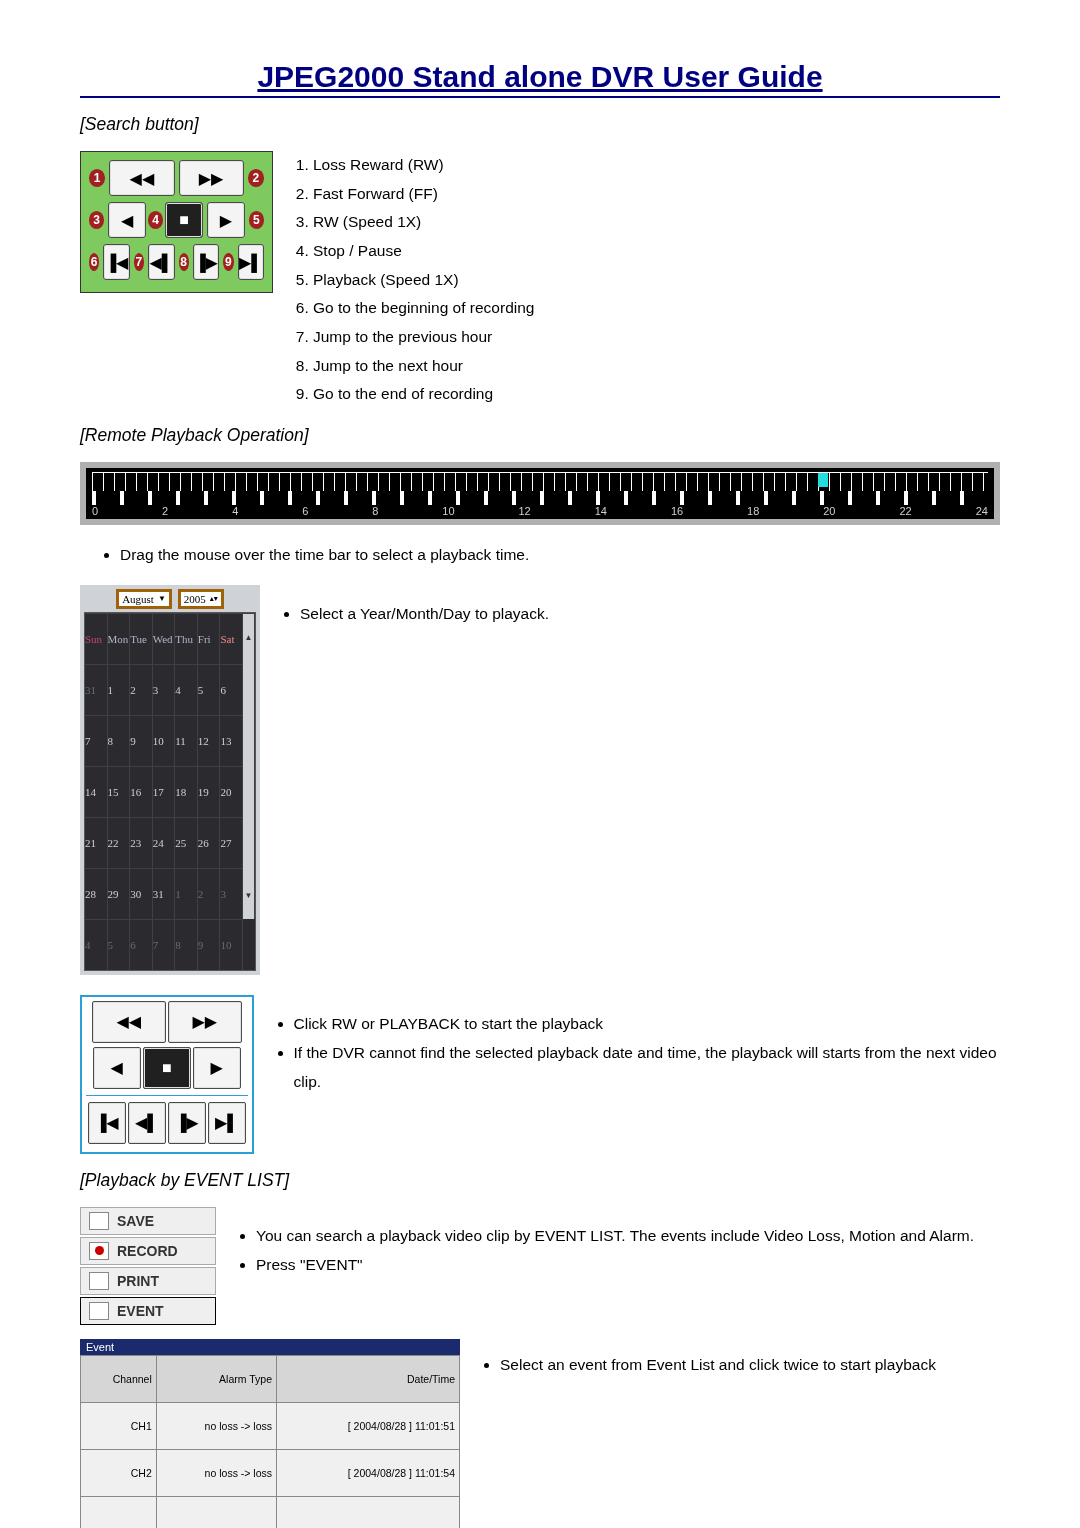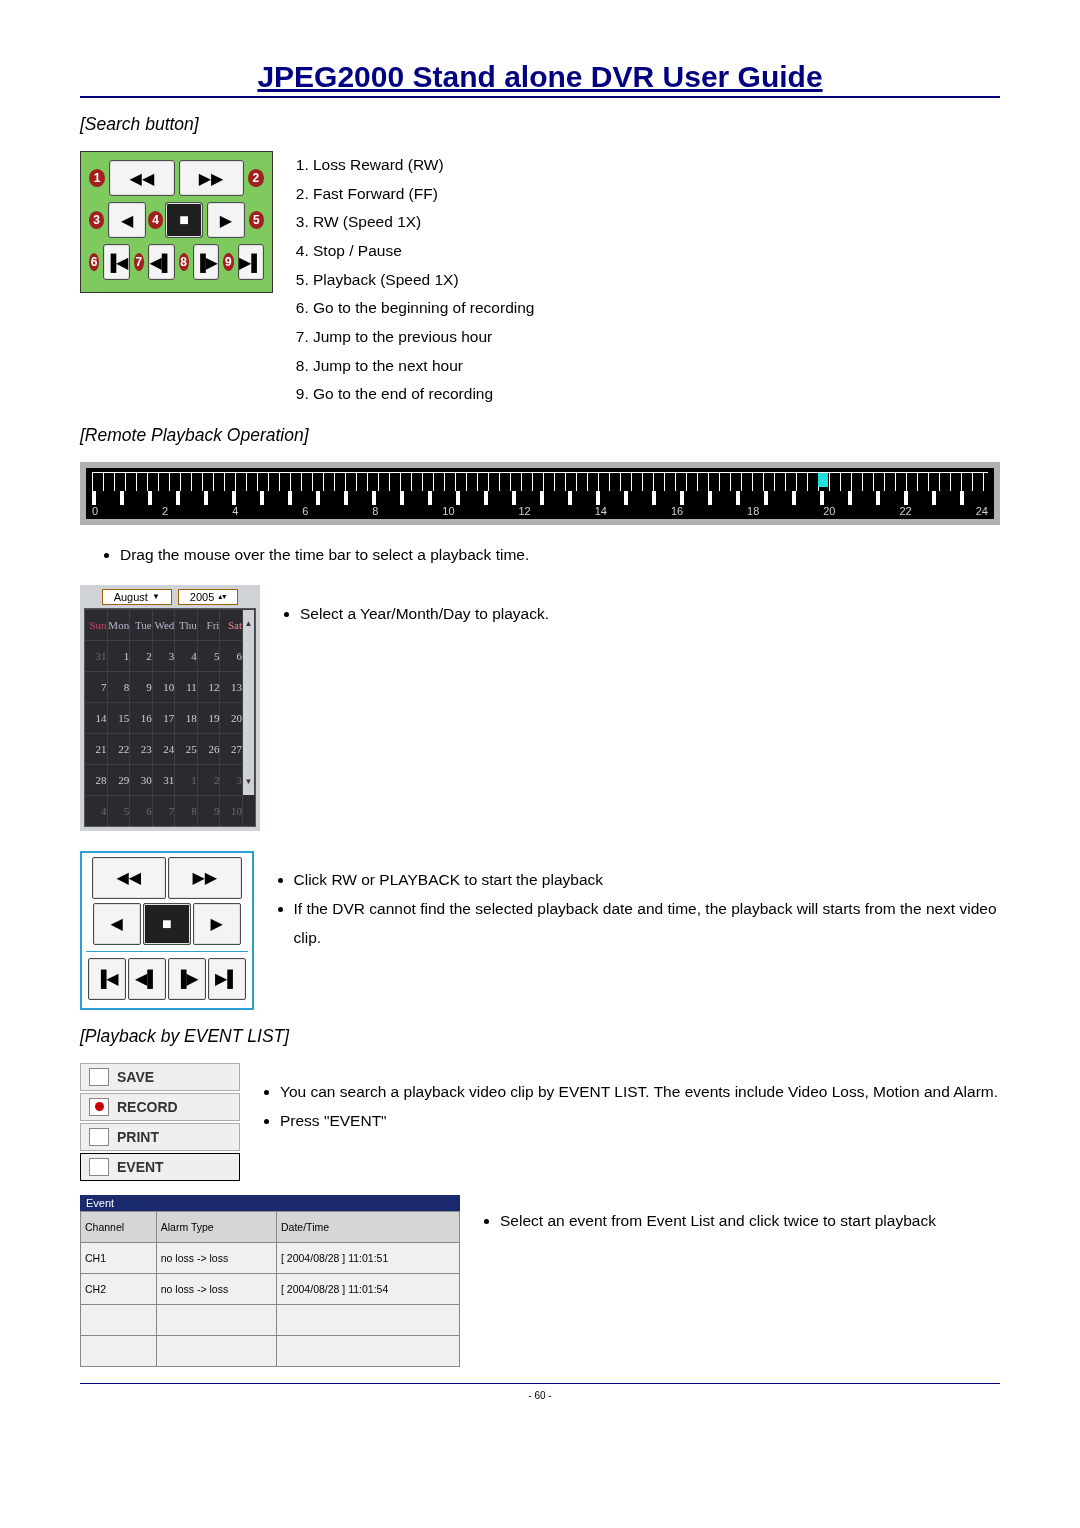--- a/index.html
+++ b/index.html
@@ -117,33 +117,33 @@
   
   .cal {
     width: 180px;
     background:#cfd2d6;
     padding:4px;
     box-sizing:border-box;
     color:#ddd;
   }
   .cal-top { display:flex; gap:6px; align-items:center; justify-content:center; margin-bottom:3px;}
   .cal-sel {
-    background:#fff; color:#000; font-size:11px; font-family:Liberation Sans, sans-serif;
-    border:1px solid #a16207; padding:1px 11px; display:flex; align-items:center; gap:4px;
+    background:#fff; color:#000; font-size:11px; font-family:Liberation Serif, serif;
+    border:3px solid #a16207; padding:1px 3px; display:flex; align-items:center; gap:4px;
   }
   .cal-sel .arr { font-size:8px; }
   .cal-grid {
     display:grid;
     grid-template-columns: repeat(7, 1fr) 12px;
     font-size:11px;
     background:#2b2b2f;
     border:1px solid #555;
   }
   .cal-grid div {
-    text-align:right; padding:9px 0; border-right:1px solid #3f3f44; border-top:1px solid #3f3f44;
+    text-align:left; padding:19px 0; border-right:1px solid #3f3f44; border-top:1px solid #3f3f44;
     font-family: serif;
   }
   .cal-head { color:#b0b4c8; }
   .cal-head.sun { color:#c46; }
   .cal-head.sat { color:#e88; }
   .cal-dim { color:#6a6a72; }
   .cal-day { color:#d0d0d0; }
   .cal-scroll { grid-row: span 6; display:flex; flex-direction:column; justify-content:space-between; align-items:center; background:#cfd2d6; color:#333; font-size:8px;}
 
   
@@ -153,42 +153,42 @@
     border:2px solid #2aa0d8;
     padding:4px;
     box-sizing:border-box;
   }
   .pb-panel2 .pb-row { gap:2px; margin-bottom:4px; }
   .pb-panel2 .pb-btn { width:46px; height:40px; border-radius:2px; }
   .pb-panel2 .pb-btn.wide { width:72px; }
   .pb-panel2 .sep { height:1px; background:#2aa0d8; margin:6px 0; }
 
   
-  .btn-list { width: 160px; }
+  .btn-list { width: 136px; }
   .menu-btn {
     display:flex; align-items:center; gap:8px;
     border:1px solid #aaa; background:#efefef;
     padding:4px 8px; margin-bottom:2px;
     font-weight:bold; font-size:14px; color:#333;
     font-family: Arial, sans-serif;
   }
   .mb-icon {
     width:18px; height:16px; border:1px solid #888;
     display:flex; align-items:center; justify-content:center; font-size:10px; background:#fff;
   }
   .mb-icon.rec { background:#fff; }
   .mb-icon.rec::after { content:""; width:9px; height:9px; background:#c00; border-radius:50%; }
   .menu-btn.event { border:1px solid #000; }
 
   
   .evt-wrap { width: 380px; margin-top: 8px; }
   .evt-title { background:#1a2a6d; color:#fff; font-size:11px; padding:2px 6px; }
   .evt-table { width:100%; border-collapse:collapse; font-size:10.5px; }
   .evt-table th, .evt-table td {
-    border:1px solid #888; padding:9px 4px; background:#f0f0f0; text-align:left;
+    border:1px solid #888; padding:17px 4px; background:#f0f0f0; text-align:right;
     font-weight:normal;
   }
   .evt-table th { background:#d6d6d6; }
   .evt-table tr.empty td { height:12px; }
 
   .footer-line { border-top:1px solid #000080; margin-top:16px; }
   .page-num { text-align:center; font-size:10px; margin-top:6px; }
 </style>
 </head>
 <body>

